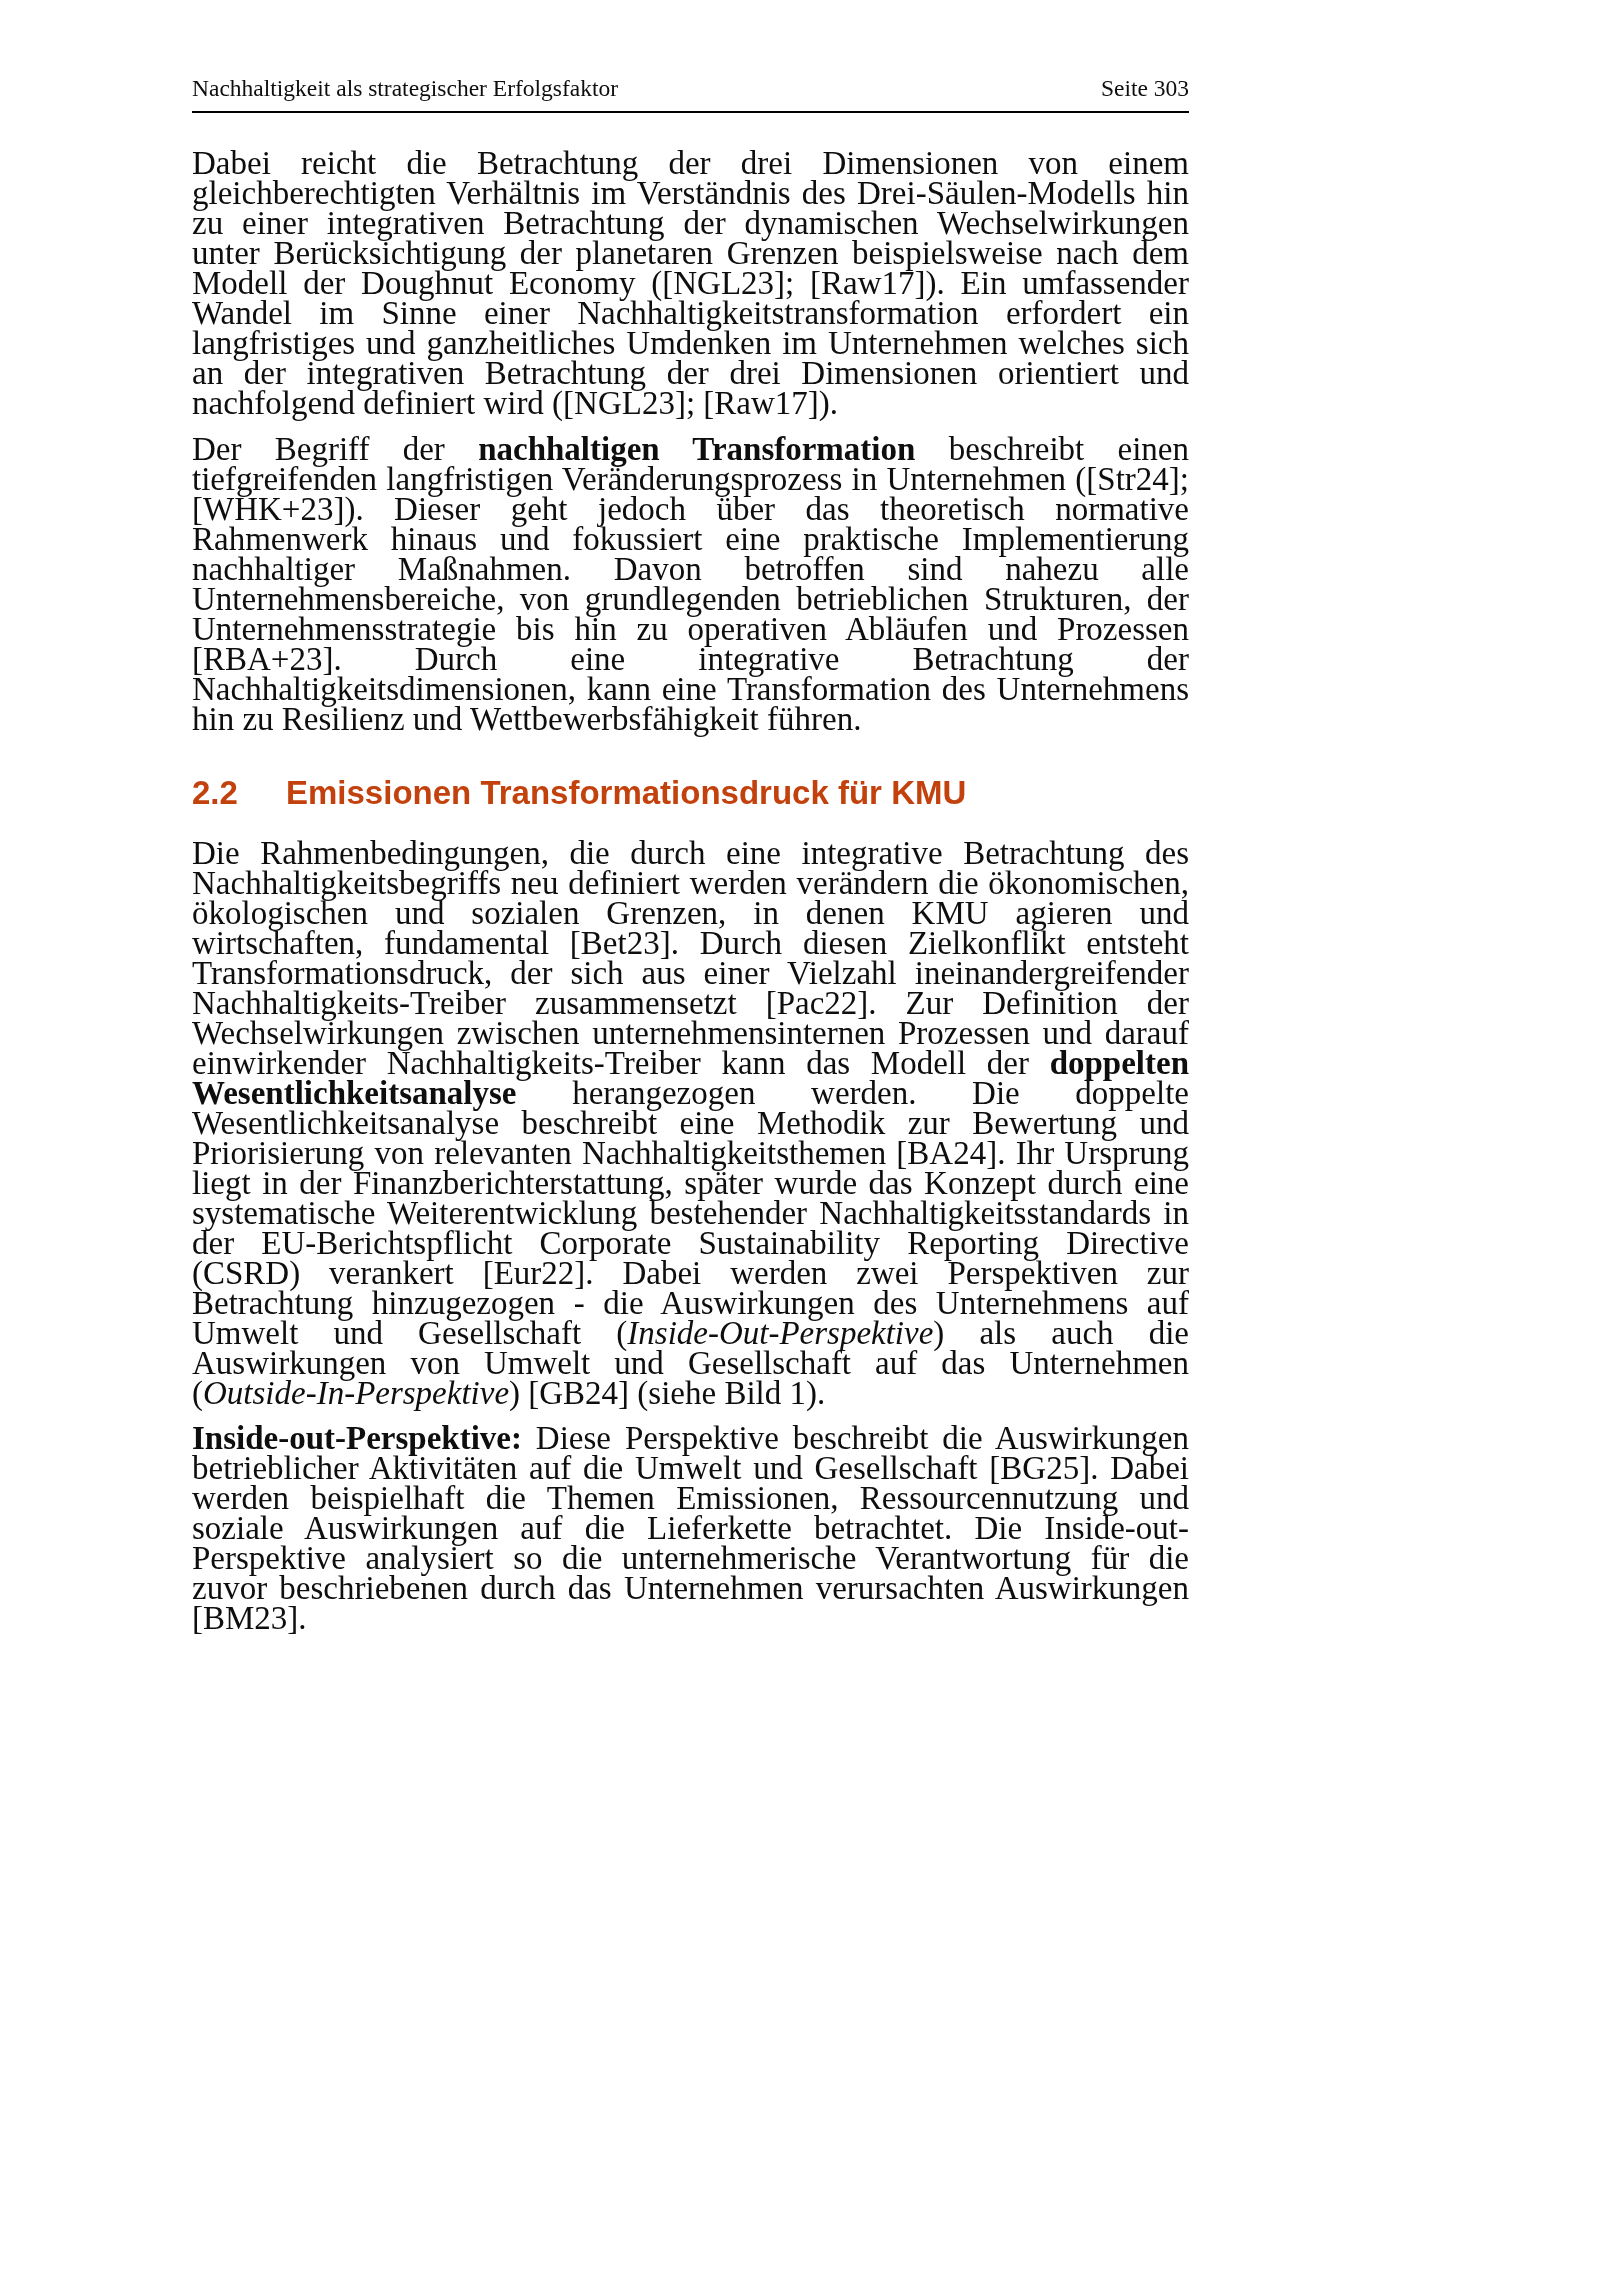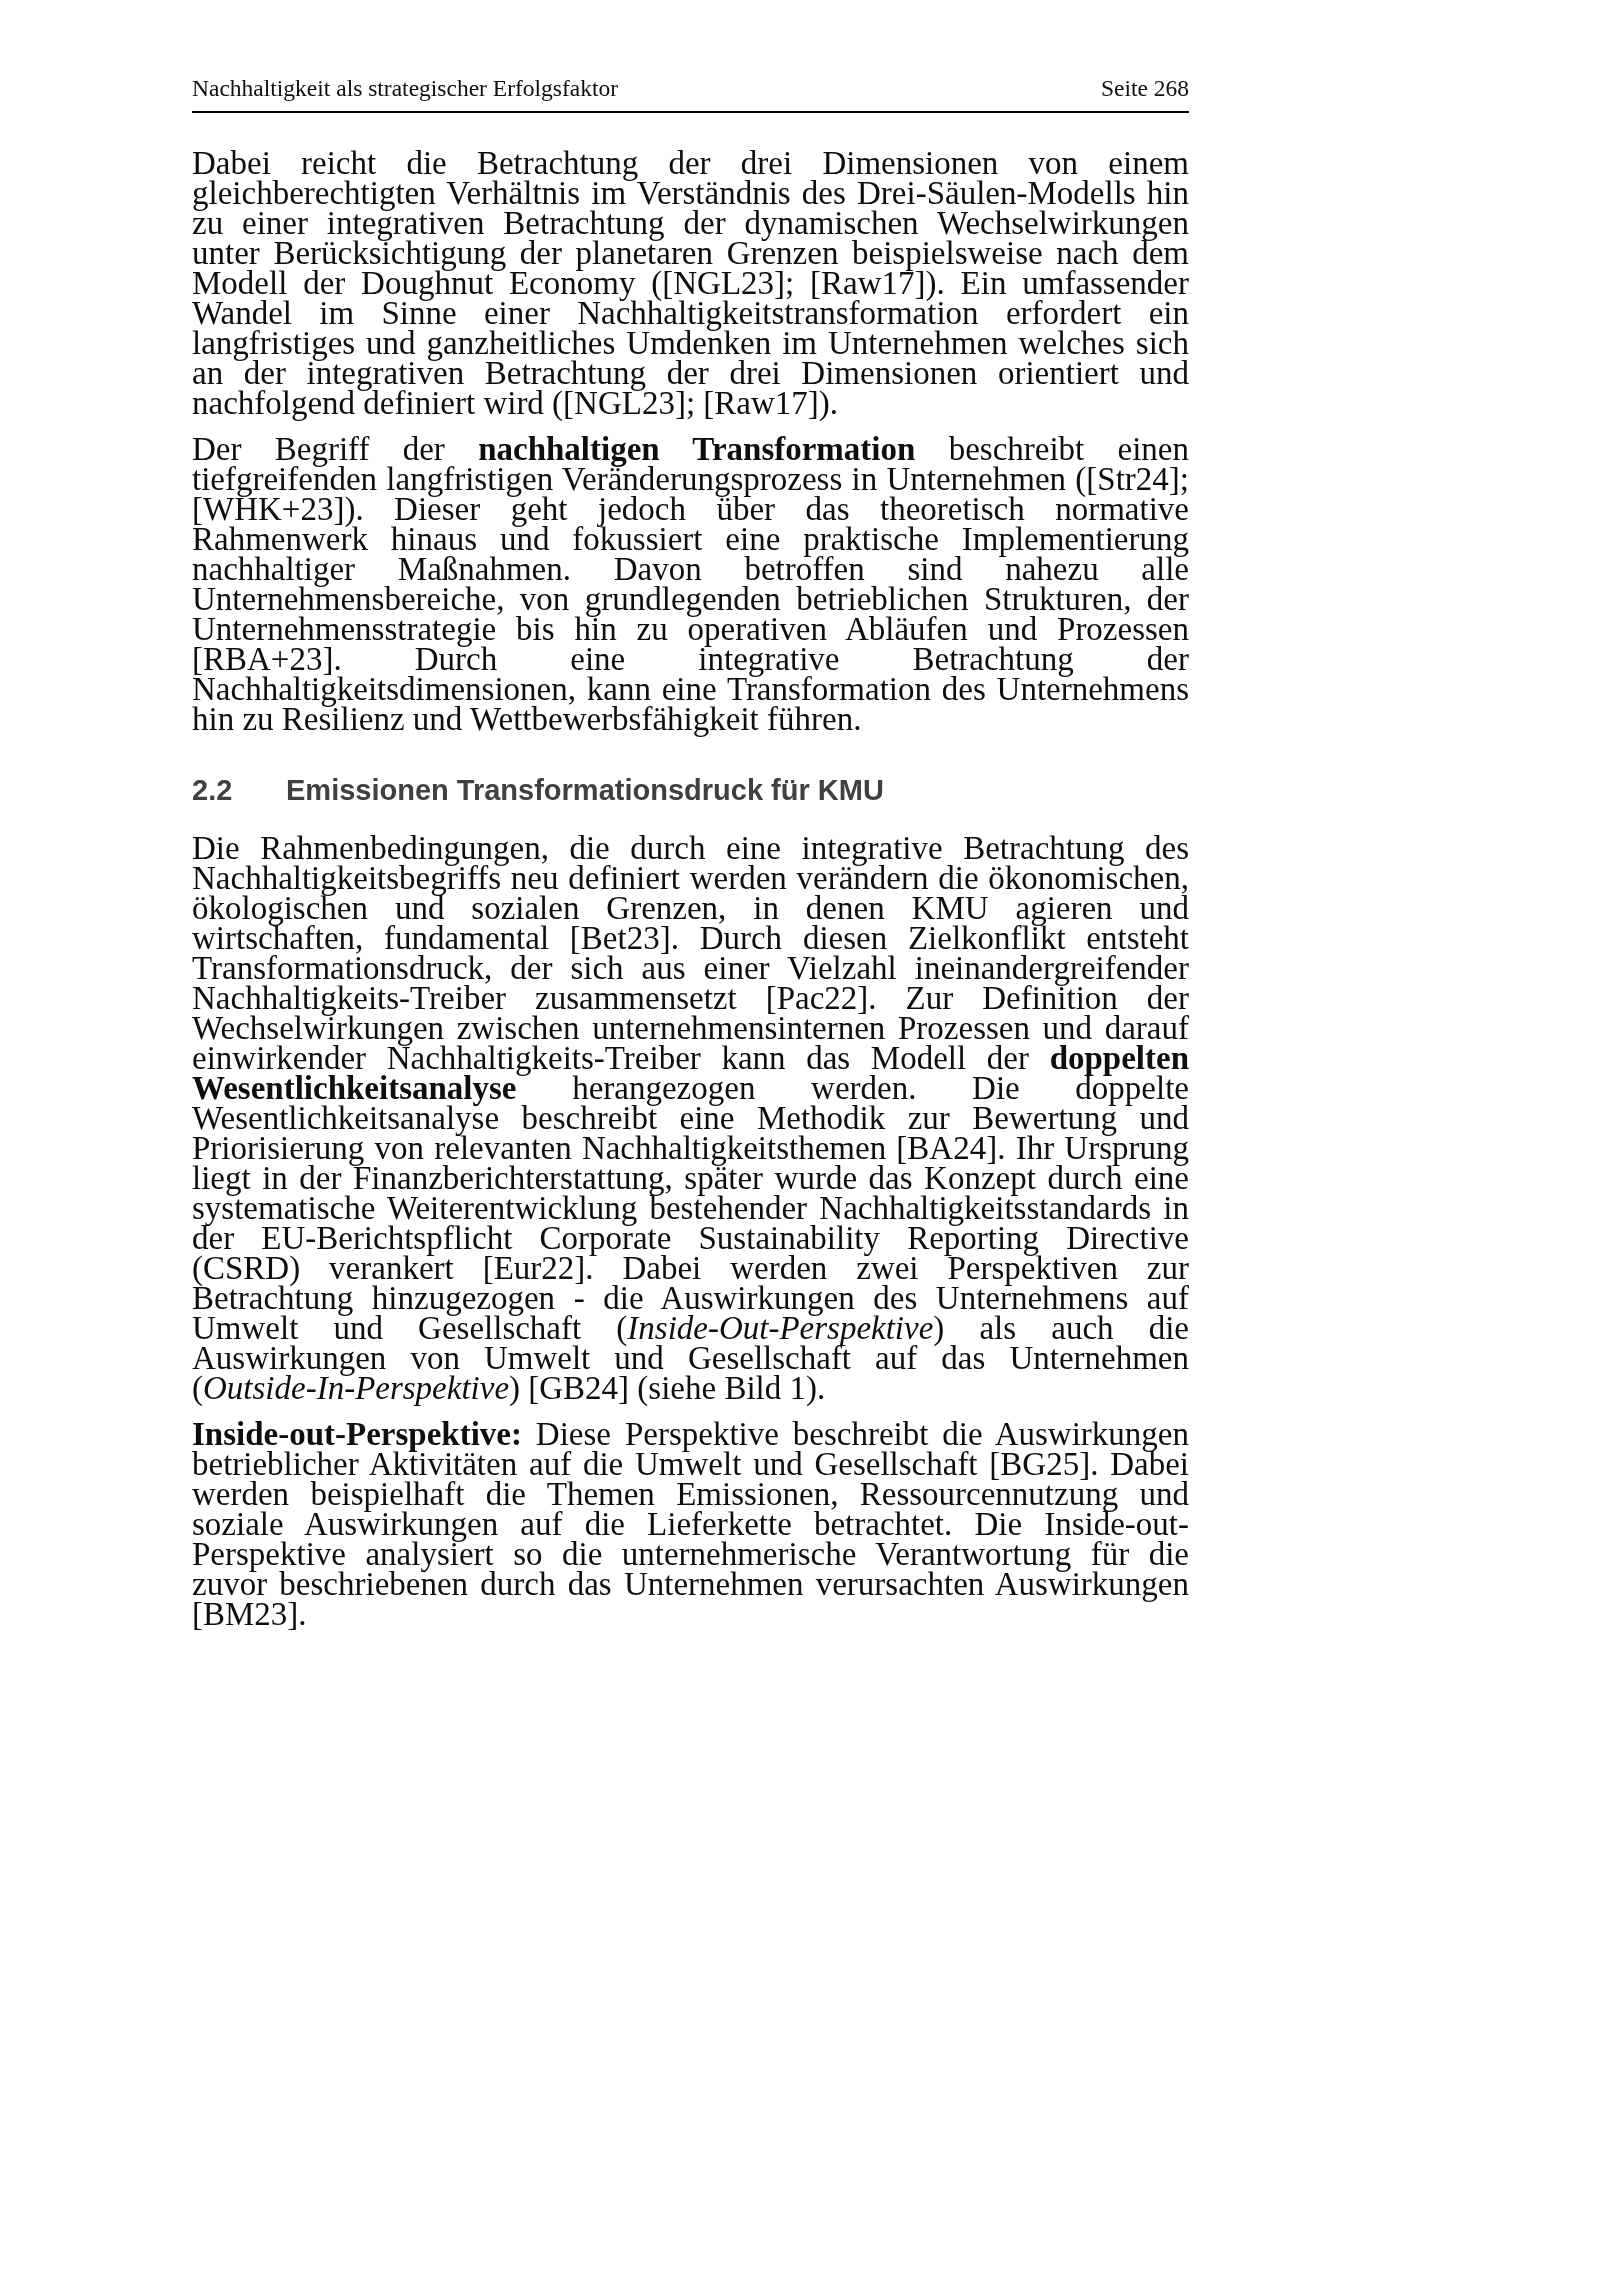--- a/index.html
+++ b/index.html
@@ -45,44 +45,44 @@
     -webkit-hyphens: auto;
     margin: 0 0 15.7px 0;
   }
 
   p.body-par .bold { font-weight: 700; margin-top: 12px; }
   p.body-par .italic { font-style: italic; margin-top: 12px; }
 
   h2.section-heading {
     font-family: "Liberation Sans", "DejaVu Sans", sans-serif;
     font-weight: 700;
-    font-size: 29px;
+    font-size: 33px;
     line-height: 1.2;
-    color: #404040;
+    color: #c2410c;
     display: flex;
     margin: 39px 0 25.5px 0;
   }
 
   h2.section-heading .h-num {
     flex: 0 0 auto;
     width: 94px;
   }
 
   h2.section-heading .h-title {
     flex: 1 1 auto;
   }
 </style>
 </head>
 <body>
 
 <div class="page">
 
   <header class="header-row">
     <span>Nachhaltigkeit als strategischer Erfolgsfaktor</span>
-    <span>Seite 268</span>
+    <span>Seite 303</span>
   </header>
   <div class="header-rule"></div>
 
   <main>
 
     <p class="body-par"><span>Dabei reicht die Betrachtung der drei Dimensionen von einem gleichberechtigten Verhältnis im Verständnis des Drei-Säulen-Modells hin zu einer integrativen Betrachtung der dynamischen Wechselwirkungen unter Berücksichtigung der planetaren Grenzen beispielsweise nach dem Modell der Doughnut Economy ([NGL23]; [Raw17]). Ein umfassender Wandel im Sinne einer Nachhaltigkeitstransformation erfordert ein langfristiges und ganzheitliches Umdenken im Unternehmen welches sich an der integrativen Betrachtung der drei Dimensionen orientiert und nachfolgend definiert wird ([NGL23]; [Raw17]).</span></p>
 
     <p class="body-par"><span>Der Begriff der </span><span class="bold">nachhaltigen Transformation</span><span> beschreibt einen tiefgreifenden langfristigen Veränderungsprozess in Unternehmen ([Str24]; [WHK+23]). Dieser geht jedoch über das theoretisch normative Rahmenwerk hinaus und fokussiert eine praktische Implementierung nachhaltiger Maßnahmen. Davon betroffen sind nahezu alle Unternehmensbereiche, von grundlegenden betrieblichen Strukturen, der Unternehmensstrategie bis hin zu operativen Abläufen und Prozessen [RBA+23]. Durch eine integrative Betrachtung der Nachhaltigkeitsdimensionen, kann eine Transformation des Unternehmens hin zu Resilienz und Wettbewerbsfähigkeit führen.</span></p>
 
     <h2 class="section-heading">

